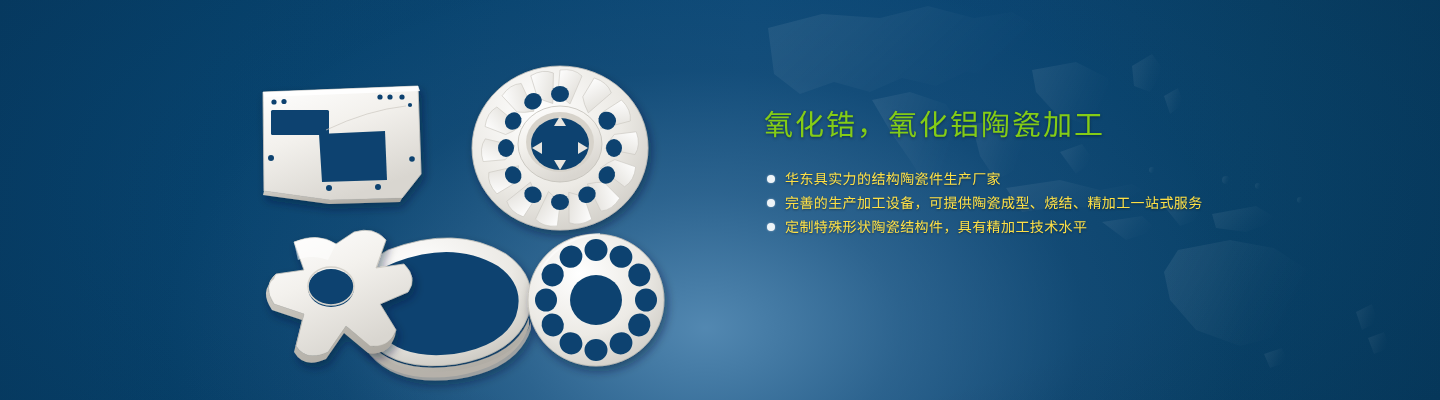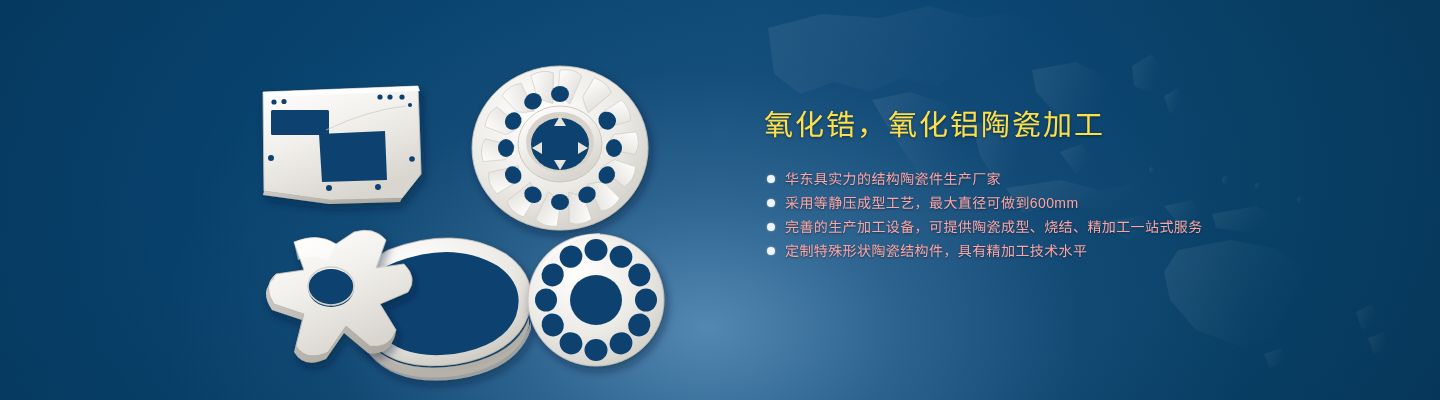--- a/index.html
+++ b/index.html
@@ -59,21 +59,21 @@
   
   .copy {
     position:absolute;
     left:764px; top:108px;
     width:560px;
   }
   .headline {
     font-size:29px;
     line-height:1.22;
     letter-spacing:2px;
-    color:#fde047;
+    color:#84cc16;
     font-weight:400;
     text-shadow:0 1px 3px rgba(0,18,38,0.55);
     white-space:nowrap;
   }
   .bullets {
     list-style:none;
     margin-top:25px;
     margin-left:3px;
   }
   .bullet {
@@ -86,21 +86,21 @@
     flex:0 0 auto;
     width:8px; height:8px;
     border-radius:50%;
     background:#eef4f8;
     margin-right:10px;
     box-shadow:0 0 2px rgba(255,255,255,0.5);
   }
   .btext {
     font-size:14px;
     line-height:22px;
-    color:#fca5a5;
+    color:#fde047;
     letter-spacing:0.4px;
     white-space:nowrap;
     text-shadow:0 1px 2px rgba(0,14,30,0.5);
     text-align:right;
   }
 
   
   .parts {
     position:absolute;
     left:230px; top:38px;
@@ -322,24 +322,20 @@
   <div class="copy">
     <h1 class="headline">氧化锆，氧化铝陶瓷加工</h1>
 
     <ul class="bullets">
       <li class="bullet">
         <span class="dot"></span>
         <span class="btext">华东具实力的结构陶瓷件生产厂家</span>
       </li>
       <li class="bullet">
         <span class="dot"></span>
-        <span class="btext">采用等静压成型工艺，最大直径可做到600mm</span>
-      </li>
-      <li class="bullet">
-        <span class="dot"></span>
         <span class="btext">完善的生产加工设备，可提供陶瓷成型、烧结、精加工一站式服务</span>
       </li>
       <li class="bullet">
         <span class="dot"></span>
         <span class="btext">定制特殊形状陶瓷结构件，具有精加工技术水平</span>
       </li>
     </ul>
   </div>
 
 </div>

